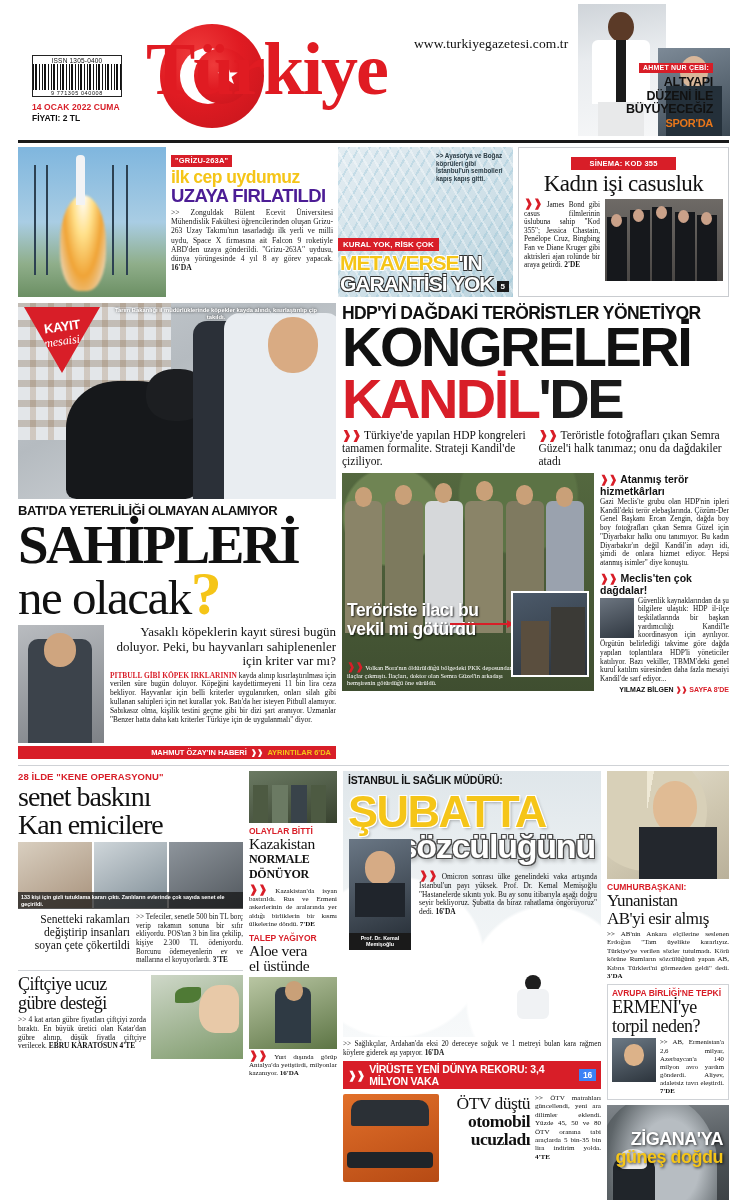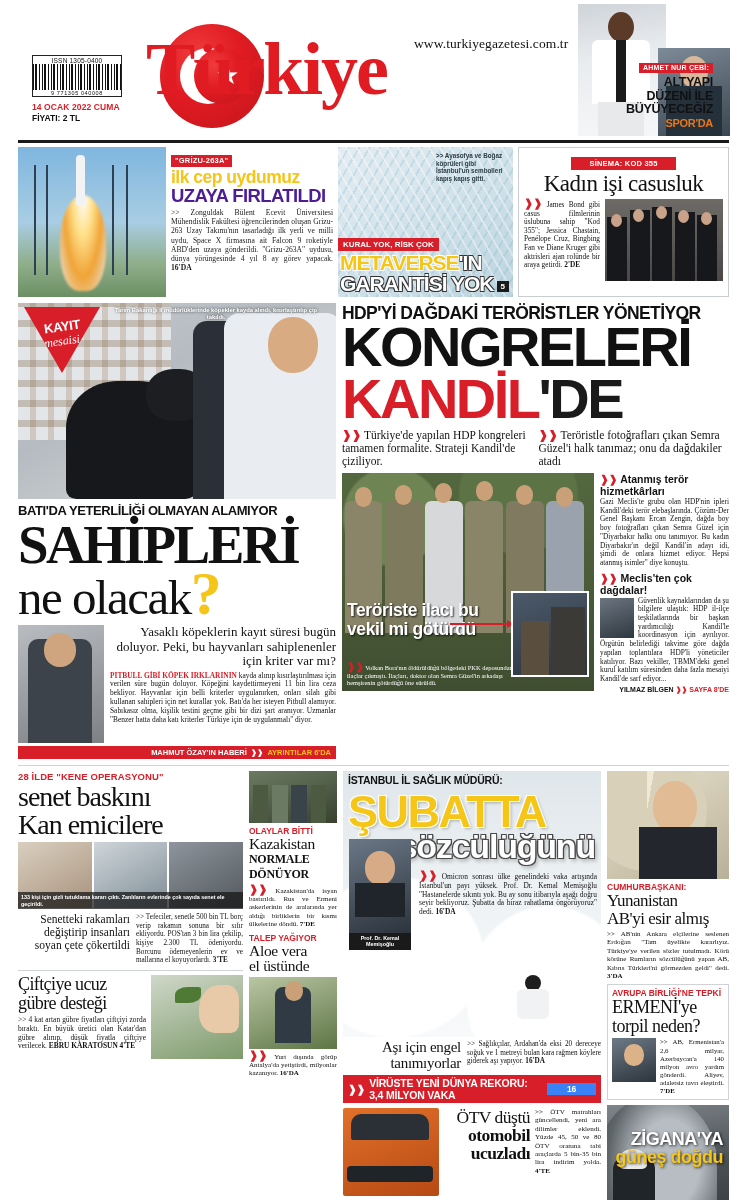--- a/index.html
+++ b/index.html
@@ -227,21 +227,21 @@
   .subatta-body .ar { color:#d81e28; font-weight:bold; font-size:11px;}
   .skier { position:absolute; right:46px; bottom:6px; width:44px; height:56px;}
   .skier .sh { position:absolute; left:14px; top:0; width:16px; height:16px; border-radius:50%; background:#1e1e1e;}
   .skier .sb { position:absolute; left:6px; top:14px; width:32px; height:30px; background:#f0f2f4; border-radius:6px;}
 
   .asi-row { display:flex; gap:6px; margin-top:3px; }
   .asi-h { width:118px; font-family:"Liberation Serif",serif; font-size:15px; line-height:15.5px; text-align:right; letter-spacing:-.3px;}
   .asi-b { flex:1; font-family:"Liberation Serif",serif; font-size:7.2px; line-height:8.5px; text-align:justify;}
   .virus-bar { display:flex; align-items:center; gap:4px; background:#d81e28; color:#fff; font-size:10.5px; font-weight:bold;
      padding:2px 5px; margin-top:4px; letter-spacing:-.2px;}
-  .virus-bar .pg { background:#3b82f6; color:#fff; font-size:8.5px; padding:1px 20px; margin-left:auto;}
+  .virus-bar .pg { background:#3b82f6; color:#fff; font-size:8.5px; padding:1px 4px; margin-left:auto;}
 
   .otv-row { display:flex; gap:5px; margin-top:5px; }
   .otv-img { width:96px; height:88px; background:linear-gradient(160deg,#e2702a,#b64a14); position:relative; overflow:hidden; border-radius:2px;}
   .otv-img .win { position:absolute; left:8px; top:6px; width:78px; height:26px; background:#2b3036; border-radius:10px 10px 2px 2px;}
   .otv-img .gr { position:absolute; left:4px; bottom:14px; width:86px; height:16px; background:#1f2429; border-radius:4px;}
   .otv-txt { width:86px; text-align:right; }
   .otv-h1 { font-family:"Liberation Serif",serif; font-size:17.5px; line-height:18px; letter-spacing:-.5px;}
   .otv-h2 { font-family:"Liberation Serif",serif; font-weight:bold; font-size:17.5px; line-height:18px; letter-spacing:-.5px;}
   .otv-b { flex:1; font-family:"Liberation Serif",serif; font-size:7.1px; line-height:8.4px; text-align:justify;}
 
@@ -582,24 +582,20 @@
           <span>Omicron sonrası ülke genelindeki vaka artışında İstanbul'un payı yüksek. Prof. Dr. Kemal Memişoğlu "Hastanelerde sıkıntı yok. Bu ay sonu itibarıyla aşağı doğru seyir bekliyoruz. Şubatta da biraz rahatlama öngörüyoruz" dedi.</span>
           <b>16'DA</b>
         </div>
         <div class="skier">
             <div class="sh"></div>
             <div class="sb"></div>
           </div>
       </div>
 
       <div class="asi-row">
-        <div class="asi-h">
-          <div>Aşı için engel</div>
-          <div>tanımıyorlar</div>
-        </div>
         <div class="asi-b">
           <span>&gt;&gt; Sağlıkçılar, Ardahan'da eksi 20 dereceye soğuk ve 1 metreyi bulan kara rağmen köylere giderek aşı yapıyor.</span>
           <b>16'DA</b>
         </div>
       </div>
 
       <div class="virus-bar">
         <span>❱❱</span>
         <span>VİRÜSTE YENİ DÜNYA REKORU: 3,4 MİLYON VAKA</span>
         <span class="pg">16</span>

